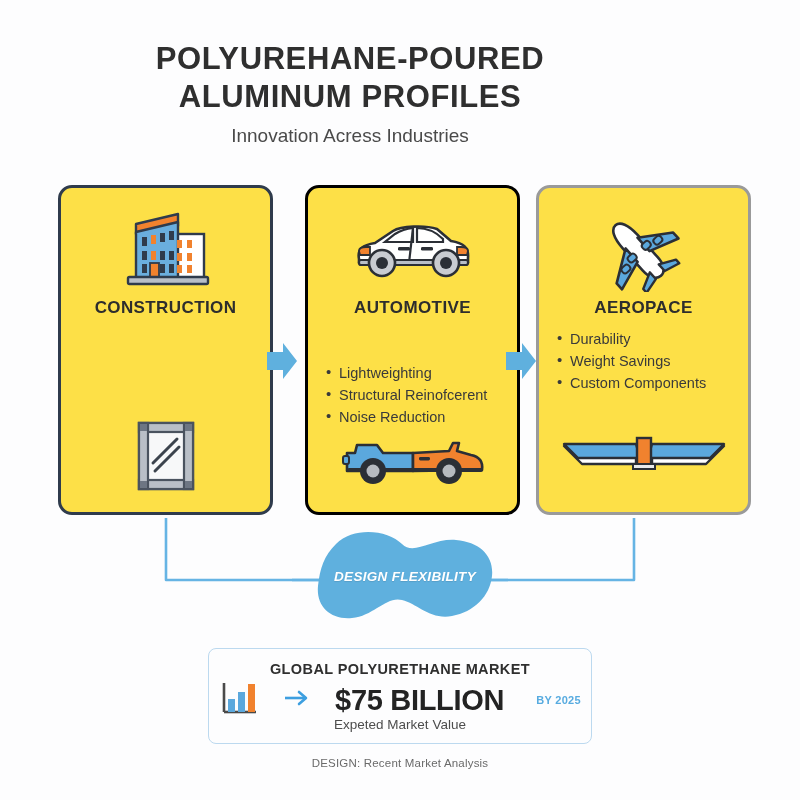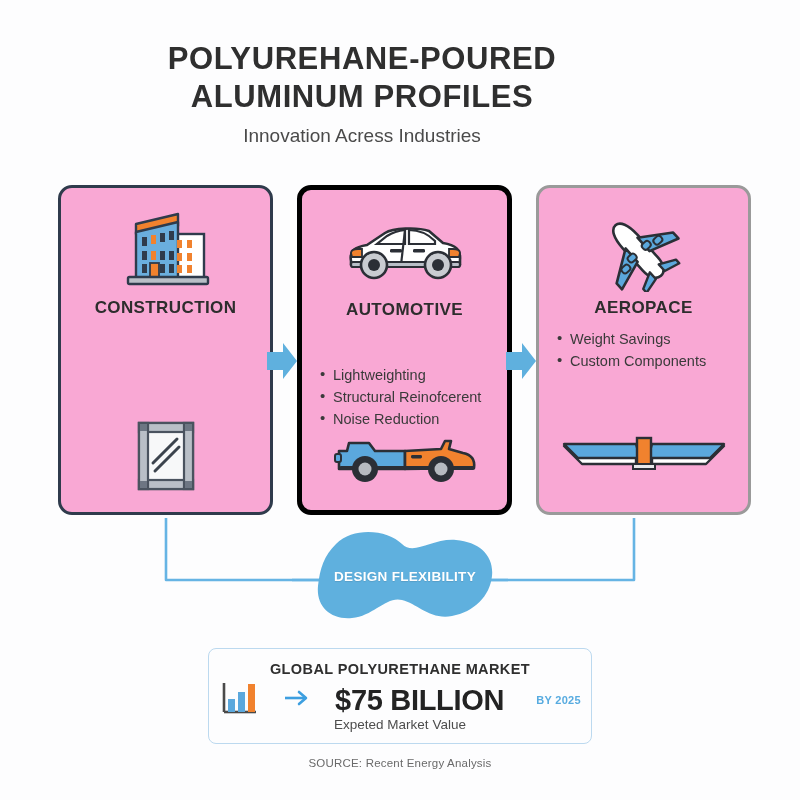--- a/index.html
+++ b/index.html
@@ -7,36 +7,36 @@
     width:800px;height:800px;
     background:#fdfdfe;
     font-family:"Liberation Sans", sans-serif;
     color:#333;
     overflow:hidden;
     position:relative;
   }
   .stage{position:absolute;left:0;top:0;width:800px;height:800px;}
 
   
-  .header{position:absolute;left:12px;top:40px;width:700px;text-align:center;}
+  .header{position:absolute;left:0;top:40px;width:700px;text-align:center;}
   .title-line{
     font-size:31px;font-weight:bold;letter-spacing:.6px;
     color:#2f2f2f;line-height:38px;
   }
   .subtitle{
     margin-top:9px;font-size:19px;color:#4a4a4a;font-weight:400;
   }
 
   
   .card{
     position:absolute;top:185px;width:215px;height:330px;
-    background:#f9a8d4;border-radius:14px;box-sizing:border-box;
+    background:#fde047;border-radius:14px;box-sizing:border-box;
   }
   #card-construction{left:58px;border:3px solid #2f3b4c;}
-  #card-automotive{left:297px;border:5px solid #000000;}
+  #card-automotive{left:305px;border:3px solid #000000;}
   #card-aerospace{left:536px;border:3px solid #9a9a9a;}
 
   .card-icon-top{
     position:absolute;left:0;top:16px;width:100%;height:88px;
     display:flex;align-items:center;justify-content:center;
   }
   .card-title{
     position:absolute;left:0;top:110px;width:100%;text-align:center;
     font-size:17px;font-weight:bold;letter-spacing:.4px;color:#2d2d2d;
   }
@@ -60,21 +60,21 @@
     display:flex;align-items:center;justify-content:center;
   }
 
   
   .flow-arrow{position:absolute;top:340px;width:34px;height:42px;}
   #arrow-1{left:265px;}
   #arrow-2{left:504px;}
 
   
   .connector-svg{position:absolute;left:0;top:500px;width:800px;height:150px;}
-  .blob-wrap{position:absolute;left:310px;top:528px;width:190px;height:96px;}
+  .blob-wrap{position:absolute;left:310px;top:528px;width:190px;height:96px;font-style:italic;}
   .blob-label{
     position:absolute;left:0;top:0;width:190px;height:96px;
     display:flex;align-items:center;justify-content:center;
     color:#ffffff;font-size:13.5px;font-weight:bold;letter-spacing:.3px;
     text-shadow:0 1px 1px rgba(0,0,0,.10);
   }
 
   
   .market-panel{
     position:absolute;left:208px;top:648px;width:384px;height:96px;
@@ -218,20 +218,21 @@
           <path d="M54 66 L70 74 L70 79 L54 75 Z" fill="#5ba8dd" stroke="#2b2f36" stroke-width="2.4" stroke-linejoin="round"></path>
           <rect x="22" y="44" width="9" height="7" rx="3" fill="#5ba8dd" stroke="#2b2f36" stroke-width="2"></rect>
           <rect x="34" y="40" width="9" height="7" rx="3" fill="#5ba8dd" stroke="#2b2f36" stroke-width="2"></rect>
           <rect x="65" y="44" width="9" height="7" rx="3" fill="#5ba8dd" stroke="#2b2f36" stroke-width="2"></rect>
           <rect x="53" y="40" width="9" height="7" rx="3" fill="#5ba8dd" stroke="#2b2f36" stroke-width="2"></rect>
         </g>
       </svg>
     </div>
     <div class="card-title">AEROPACE</div>
     <ul class="card-bullets" id="bullets-aerospace">
+      <li>Durability</li>
       <li>Weight Savings</li>
       <li>Custom Components</li>
     </ul>
     <div class="card-icon-bottom">
       <svg width="172" height="52" viewBox="0 0 172 52">
         <path d="M6 16 L78 16 L78 34 L24 34 Z" fill="#ffffff" stroke="#2b2f36" stroke-width="2.4" stroke-linejoin="round"></path>
         <path d="M166 16 L94 16 L94 34 L148 34 Z" fill="#ffffff" stroke="#2b2f36" stroke-width="2.4" stroke-linejoin="round"></path>
         <path d="M6 14 L78 14 L82 28 L20 28 Z" fill="#5ba8dd" stroke="#2b2f36" stroke-width="2.4" stroke-linejoin="round"></path>
         <path d="M166 14 L94 14 L90 28 L152 28 Z" fill="#5ba8dd" stroke="#2b2f36" stroke-width="2.4" stroke-linejoin="round"></path>
         <rect x="79" y="8" width="14" height="30" fill="#f1822e" stroke="#2b2f36" stroke-width="2.4"></rect>
@@ -273,15 +274,15 @@
           <line x1="1" y1="9" x2="20" y2="9" stroke="#3d9fe0" stroke-width="2.6"></line>
           <polyline points="15,3 22,9 15,15" fill="none" stroke="#3d9fe0" stroke-width="2.6" stroke-linecap="round" stroke-linejoin="round"></polyline>
         </svg>
       </span>
       <span class="market-value">$75 BILLION</span>
       <span class="market-by">BY 2025</span>
     </div>
     <div class="market-sub">Expeted Market Value</div>
   </div>
 
-  <div class="source-line">SOURCE: Recent Energy Analysis</div>
+  <div class="source-line">DESIGN: Recent Market Analysis</div>
 
 </div>
 
 </body></html>

